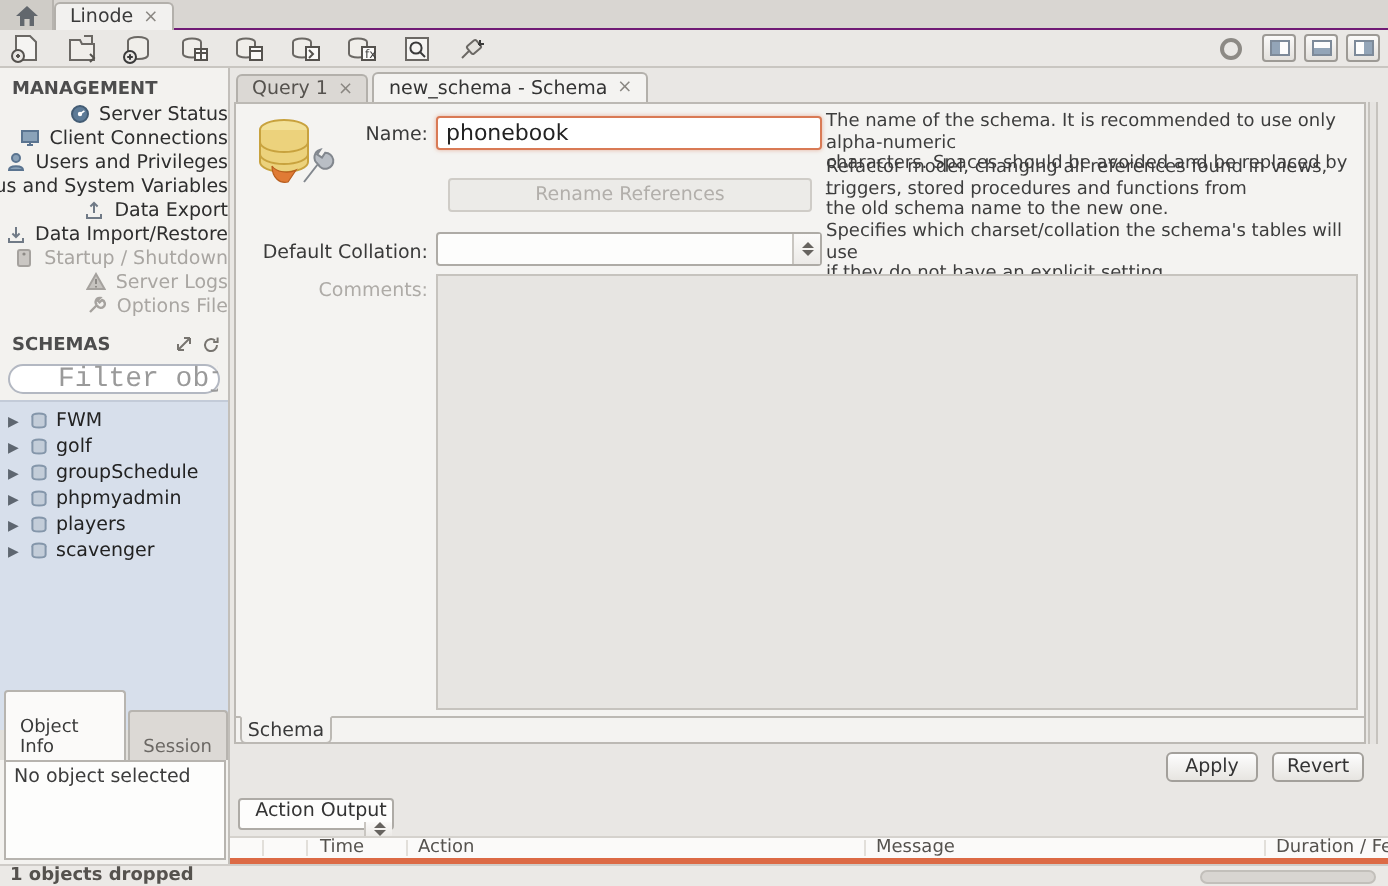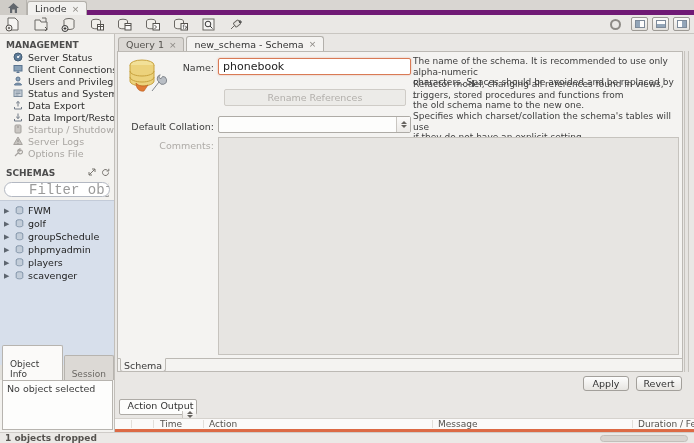--- a/index.html
+++ b/index.html
@@ -4,21 +4,21 @@
 <style>
   * { margin:0; padding:0; box-sizing:border-box; }
   html,body { background:#d8d6d2; }
   .window {
     position:relative; width:694px; height:443px; overflow:hidden;
     background:#e9e7e4; font-family:"DejaVu Sans","Liberation Sans",sans-serif;
     font-size:10px; color:#333;
   }
   
   .titlebar { position:absolute; top:0; left:0; right:0; height:15px;
-    background:#d9d6d2; border-bottom:5px solid #701a75; }
+    background:#d9d6d2; border-bottom:1px solid #701a75; }
   .home-tab { position:absolute; left:0; top:0; width:27px; height:15px;
     background:#cfccc7; border-right:1px solid #b7b4af; display:flex; align-items:center; justify-content:center; }
   .conn-tab { position:absolute; left:27px; top:1px; height:14px; padding:0 7px;
     background:#f2f1ef; border:1px solid #b3b0ab; border-bottom:none;
     border-radius:3px 3px 0 0; display:flex; align-items:center; gap:5px; font-size:9.5px; color:#3a3a3a; }
   .closex { color:#8a8782; font-size:9px; cursor:default; }
   
   .toolbar { position:absolute; top:15px; left:0; right:0; height:19px;
     background:#eae8e5; border-bottom:1px solid #c9c6c1; display:flex; align-items:center; padding-left:4px; }
   .tbicon { width:17px; height:16px; margin-right:11px; display:flex; align-items:center; justify-content:center; }
@@ -27,21 +27,21 @@
   .ptoggle { width:17px; height:14px; background:linear-gradient(#fbfaf9,#e3e1dd);
     border:1px solid #9d9a95; border-radius:2px; display:flex; align-items:center; justify-content:center; }
   .ptoggle .pane { width:10px; height:8px; border:1px solid #7d8a99; background:#fdfdfd; position:relative; }
   .ptoggle .fill { position:absolute; background:#93a5b8; }
   
   .sidebar { position:absolute; left:0; top:34px; width:115px; height:399px;
     background:#f3f2ef; border-right:1px solid #c2bfba; display:flex; flex-direction:column; }
   .sec-head { font-size:9px; font-weight:bold; color:#4d4d4d; padding:0 0 0 6px;
     display:flex; align-items:center; gap:4px; height:12px; flex:none; }
   .side-item { display:flex; align-items:center; gap:5px; height:12px; padding-left:13px;
-    white-space:nowrap; overflow:hidden; font-size:9.5px; color:#2e2e2e; flex:none; }
+    white-space:nowrap; overflow:hidden; font-size:9.5px; color:#2e2e2e; flex:none;justify-content:flex-end; }
   .side-item.disabled { color:#a9a6a2; }
   .side-item svg { flex:none; }
   .schemas-head { margin-top:8px; position:relative; }
   .schemas-tools { position:absolute; right:4px; top:1px; display:flex; gap:5px; }
   .filterbox { flex:none; margin:3px 4px 3px 4px; height:15px; background:#fff;
     border:1px solid #b3b8c2; border-radius:8px; display:flex; align-items:center; gap:3px; padding:0 5px; }
   .filterbox input { border:none; outline:none; width:80px; font-size:14px;
     font-family:Liberation Mono, monospace; color:#555; background:transparent;margin-left:16px; }
   .filterbox input::placeholder { color:#9a9a9a; }
   .tree { flex:1 1 auto; background:#d7dfeb; border-top:1px solid #c3cbd8; overflow:hidden; padding-top:3px; }

